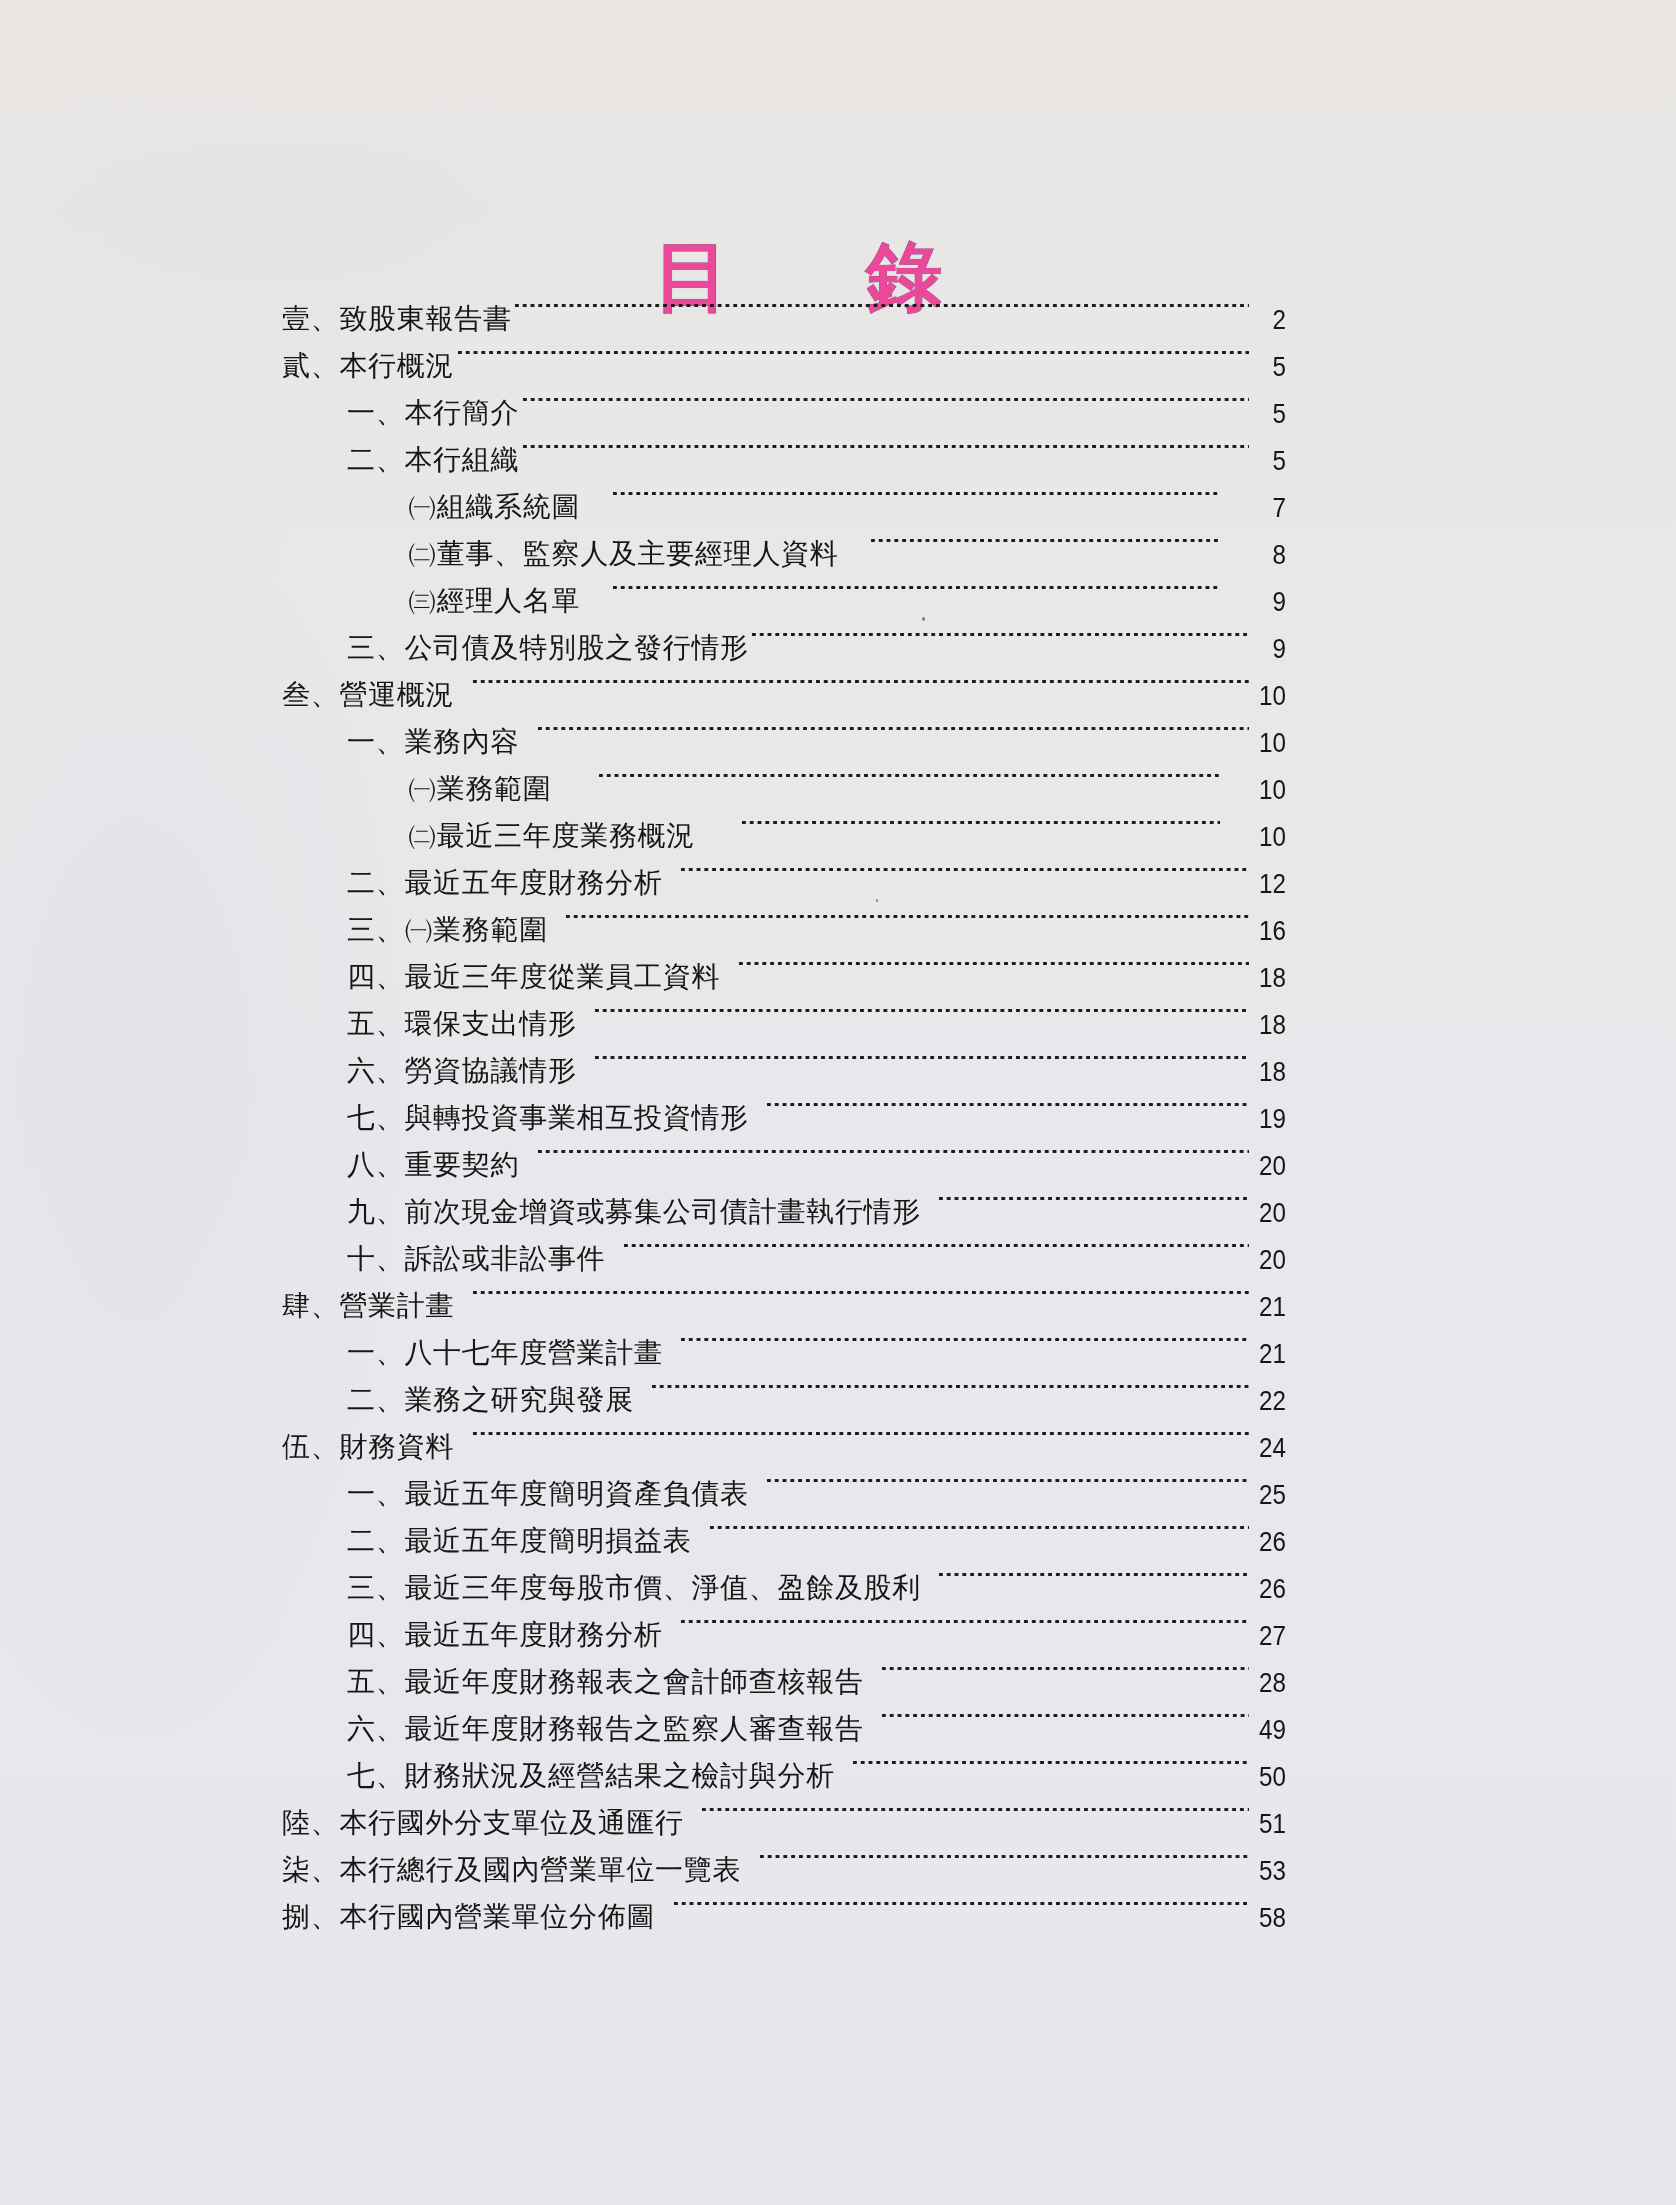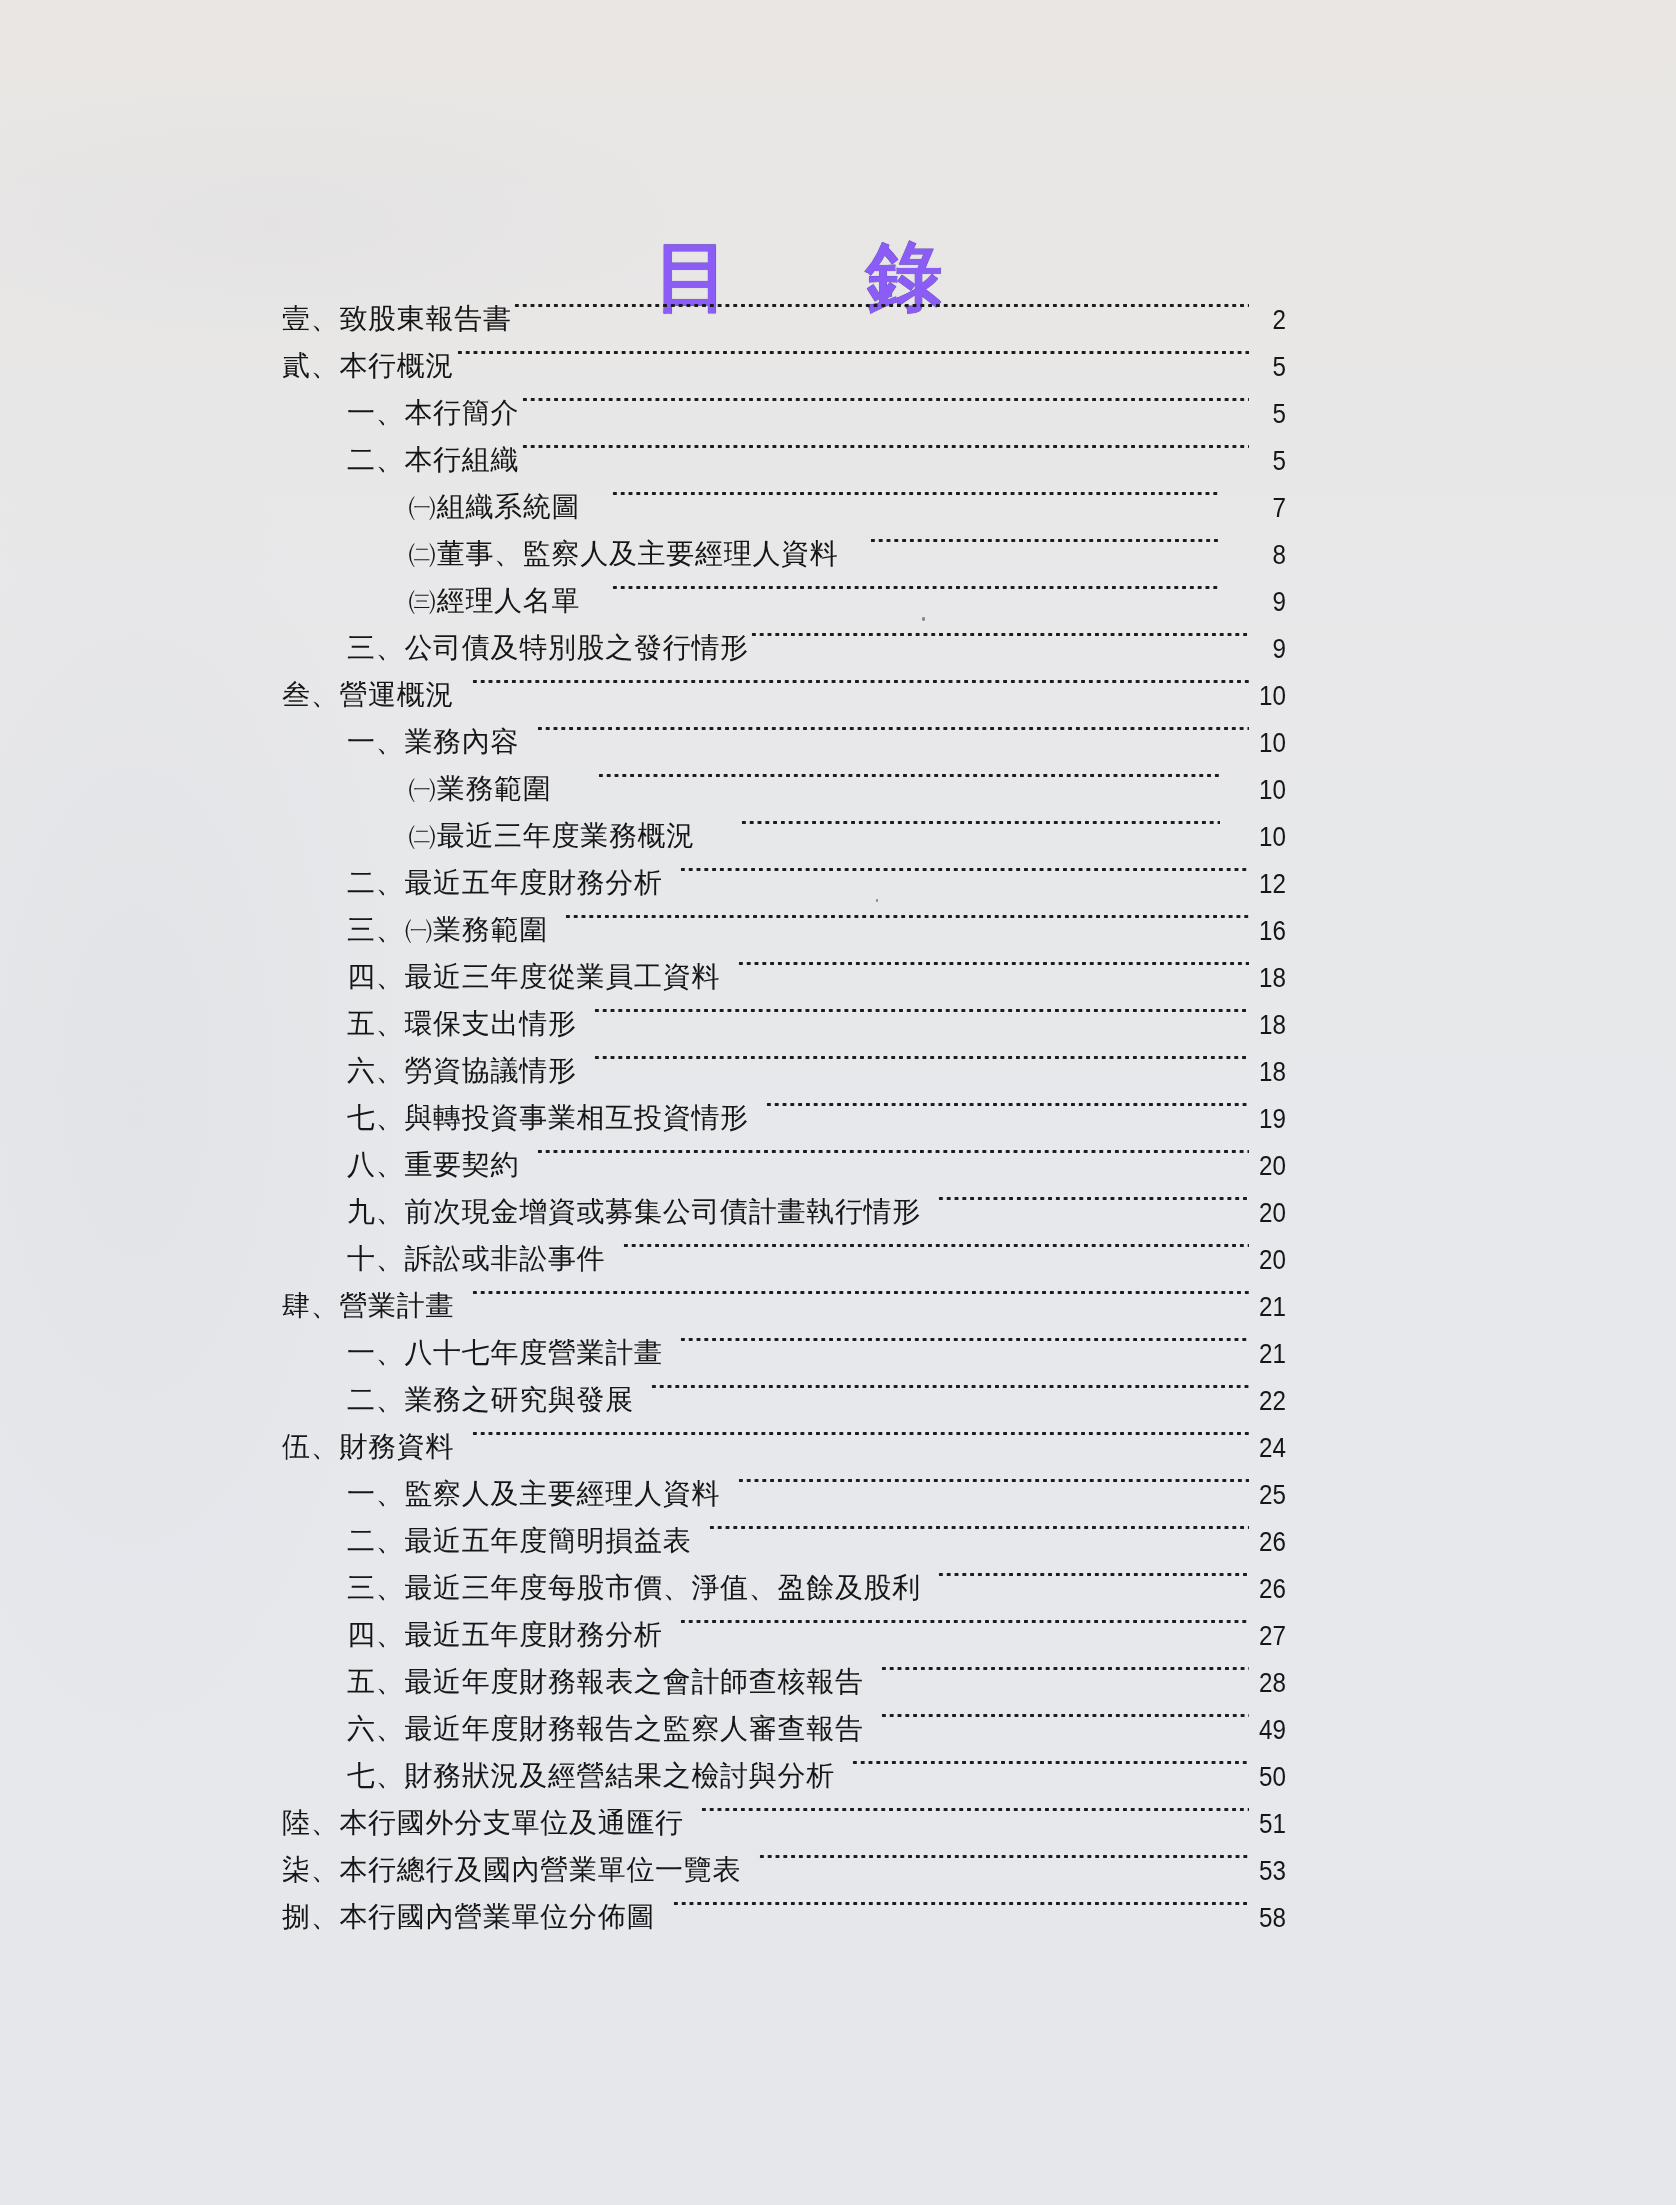--- a/index.html
+++ b/index.html
@@ -32,21 +32,21 @@
     .title {
       position: absolute;
       top: 182px;
       left: 0;
       width: 1596px;
       text-align: center;
       font-family: "DejaVu Sans", sans-serif;
       font-weight: bold;
       font-size: 76px;
       line-height: 88px;
-      color: #8b5cf6;
+      color: #ec4899;
       letter-spacing: 0;
       text-shadow: 0 0 0.7px #0d1a5a;
     }
     .title span {
       display: inline-block;
     }
     .title .gap {
       width: 136px;
     }
     .toc {
@@ -230,21 +230,21 @@
         <span class="label spaced">二、業務之研究與發展</span>
         <span class="leader"></span>
         <span class="page-num">22</span>
       </div>
       <div class="row l1">
         <span class="label spaced">伍、財務資料</span>
         <span class="leader"></span>
         <span class="page-num">24</span>
       </div>
       <div class="row l2">
-        <span class="label spaced">一、監察人及主要經理人資料</span>
+        <span class="label spaced">一、最近五年度簡明資產負債表</span>
         <span class="leader"></span>
         <span class="page-num">25</span>
       </div>
       <div class="row l2">
         <span class="label spaced">二、最近五年度簡明損益表</span>
         <span class="leader"></span>
         <span class="page-num">26</span>
       </div>
       <div class="row l2">
         <span class="label spaced">三、最近三年度每股市價、淨值、盈餘及股利</span>

